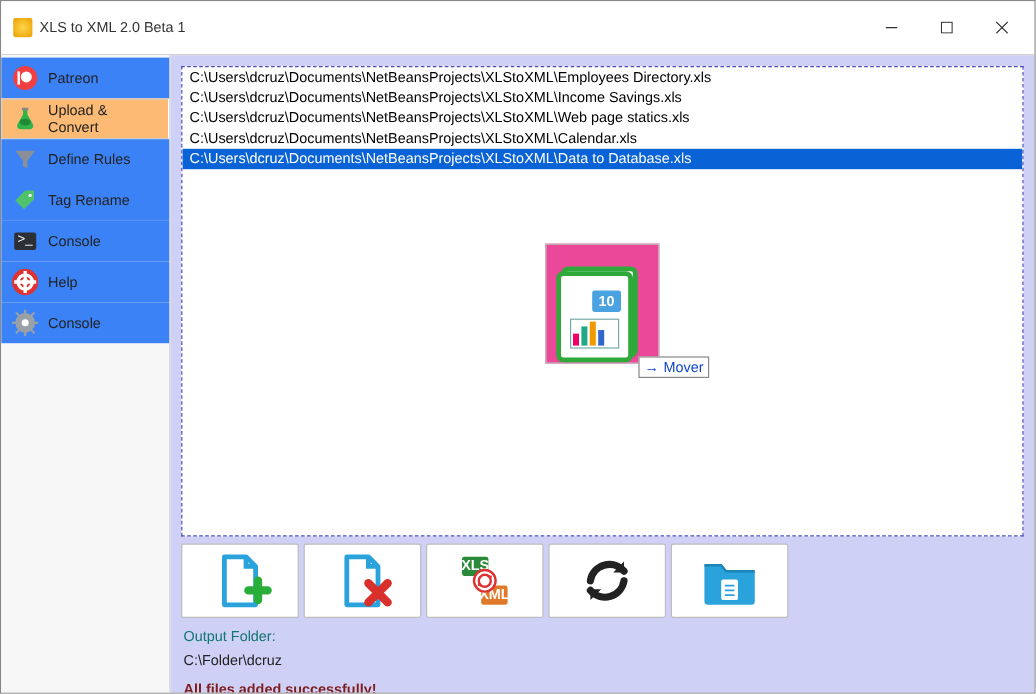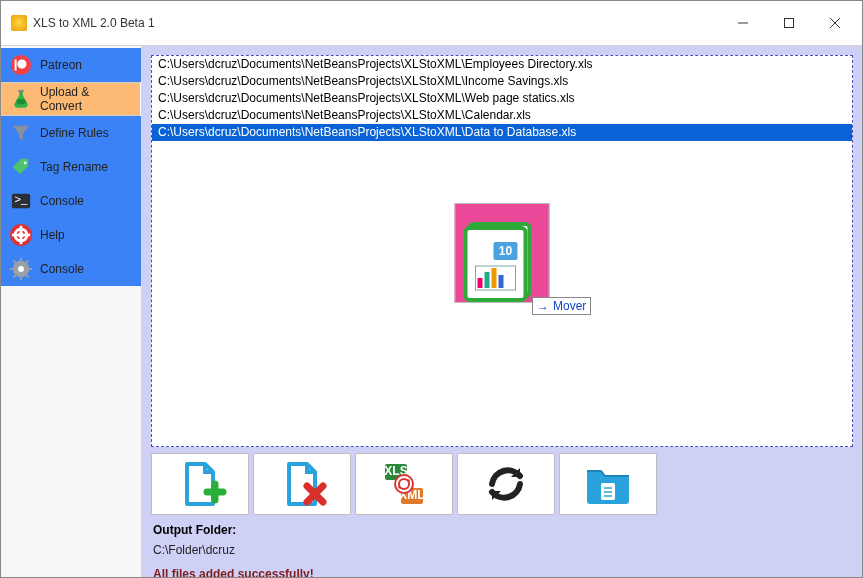--- a/index.html
+++ b/index.html
@@ -18,21 +18,21 @@
 .main{flex:1;background:#cfd0f6;padding:9px;display:flex;flex-direction:column;gap:6px}
 .drop{flex:1;background:#fff;border:1.5px dashed #4a4dbc;display:flex;flex-direction:column;overflow:hidden;position:relative}
 .file-list{padding:0}
 .file-row{padding:1px 6px;color:#000;white-space:nowrap;overflow:hidden;text-overflow:ellipsis;line-height:15px;cursor:default}
 .file-row.sel{background:#0a63d6;color:#fff}
 .center-img{position:absolute;left:50%;top:50%;transform:translate(-50%,-48%);width:95px;height:100px;border:1px solid #bdbdbd;background:#ec4899;display:flex;align-items:flex-end;justify-content:center}
 .mover-tip{position:absolute;left:50%;top:50%;transform:translate(30px,46px);background:#fff;border:1px solid #888;padding:1px 4px;display:flex;align-items:center;gap:4px;color:#1048c8}
 .mover-tip .arrow{color:#1048c8;font-weight:bold}
 .toolbar{display:flex;gap:4px}
 .tbtn{width:98px;height:62px;background:#fff;border:1px solid #bdbdbd;border-radius:2px;display:flex;align-items:center;justify-content:center;cursor:pointer}
-.out-label{font-weight:700;color:#000000;padding:2px 2px 0}
+.out-label{font-weight:400;color:#0f766e;padding:2px 2px 0}
 .out-path{color:#222;padding:0 2px 2px}
 .status{color:#7f1d1d;font-weight:700;padding:2px}
 svg{display:block}
 </style>
 </head>
 <body>
 
 <div class="titlebar">
   <div class="app-icon"></div>
   <div class="title">XLS to XML 2.0 Beta 1</div>

